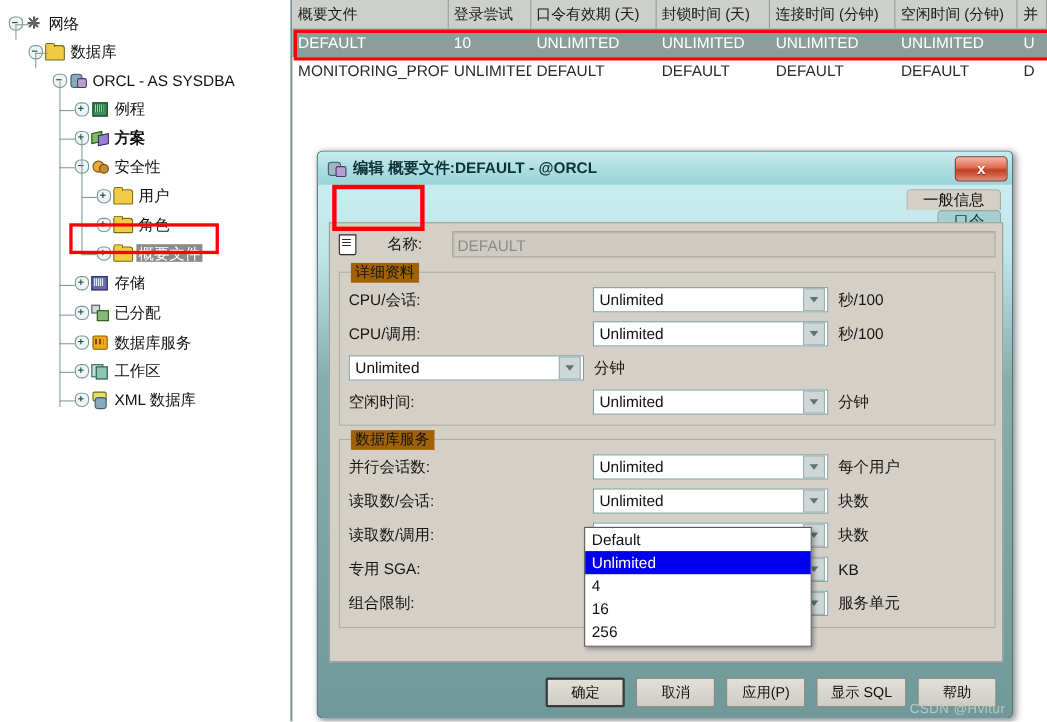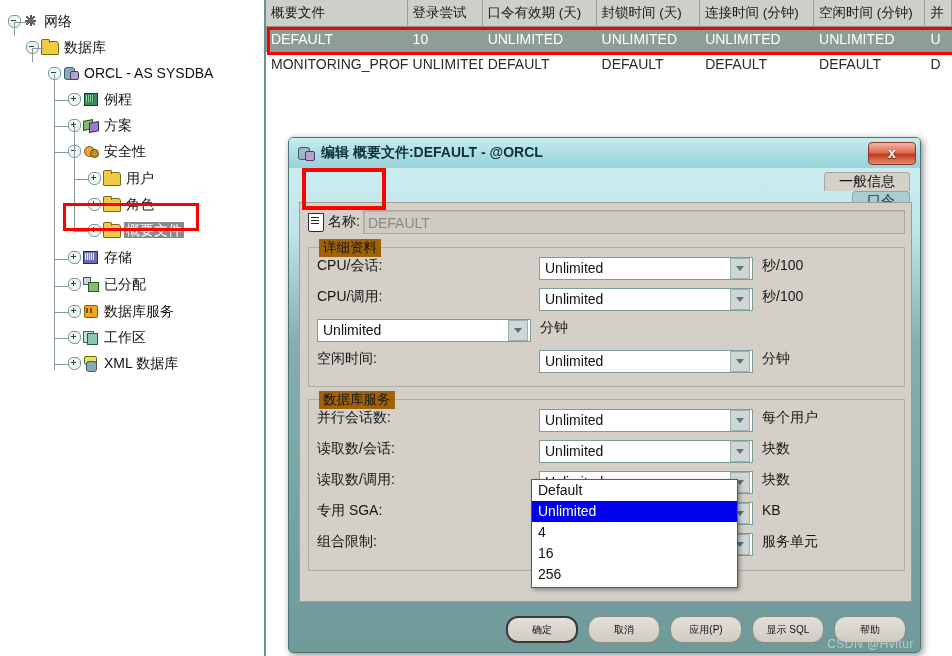--- a/index.html
+++ b/index.html
@@ -109,40 +109,40 @@
     font-size:14px;border:1px solid #87a8a8;border-bottom:none;border-radius:4px 4px 0 0;
     margin-right:2px;box-sizing:border-box;white-space:nowrap;
   }
   .tab.active{background:#d4d0c8;color:#101010;height:30px;border-color:#a8a8a0;position:relative;z-index:3;}
   .tab.inactive{background:#a7ced0;color:#11333a;}
   .redbox-tab{position:absolute;left:3px;top:-4px;width:84px;height:42px;border:4px solid #fe0000;box-sizing:border-box;z-index:5;pointer-events:none;}
   .panel{
     position:absolute;left:0;top:30px;width:613px;height:400px;
     background:#d4d0c8;border:1px solid #9e9e96;box-sizing:border-box;
   }
-  .name-row{display:flex;align-items:center;height:26px;margin:6px 6px 0 6px;}
+  .name-row{display:flex;align-items:center;height:26px;margin:6px 6px 0 6px;gap:24px;}
   .doc-icon{width:20px;height:20px;position:relative;margin-right:2px;flex:0 0 auto;}
   .doc-icon:before{content:"";position:absolute;left:2px;top:1px;width:14px;height:17px;background:#ffffff;border:1.5px solid #2a2a2a;border-radius:0 0 2px 2px;}
   .doc-icon:after{content:"";position:absolute;left:5px;top:5px;width:8px;height:7px;
      background:repeating-linear-gradient(180deg,#2a2a2a 0 1px,transparent 1px 3px);}
   .name-lbl{font-size:14px;color:#151515;margin-right:3px;white-space:nowrap;}
   .name-input{
     flex:1;height:24px;background:#cfcbc3;border:1px solid #a9a9a1;
     box-shadow:inset 1px 1px 0 #b9b5ad;
     font-size:14px;color:#8a8a8a;line-height:24px;padding-left:4px;box-sizing:border-box;overflow:hidden;
   }
   .group{
     position:absolute;left:8px;width:597px;
     border:1px solid #aeaea6;box-sizing:border-box;
   }
   .group-title{
     position:absolute;left:10px;top:-9px;background:#a16207;padding:0 4px;
     font-size:13.5px;color:#151515;white-space:nowrap;
   }
-  .frow{display:flex;align-items:flex-start;height:31px;padding-left:8px;}
+  .frow{display:flex;align-items:center;height:31px;padding-left:8px;}
   .flabel{width:222px;font-size:14px;color:#151515;white-space:nowrap;}
   .combo{
     width:214px;height:23px;background:#ffffff;border:1px solid #7f9d9d;
     display:flex;align-items:center;box-sizing:border-box;position:relative;
   }
   .combo-val{flex:1;font-size:14px;color:#101010;padding-left:5px;line-height:21px;white-space:nowrap;overflow:hidden;}
   .combo-arrow{
     width:18px;height:19px;margin-right:2px;flex:0 0 auto;
     background:#cfd6d6;border:1px solid #9bb0b0;display:flex;align-items:center;justify-content:center;
   }
@@ -156,23 +156,23 @@
     position:absolute;left:531px;top:479px;width:205px;height:107px;background:#ffffff;
     border:1px solid #5a5a5a;box-shadow:2px 2px 4px rgba(0,0,0,.35);z-index:20;
   }
   .dd-item{height:21px;line-height:21px;font-size:14px;color:#101010;padding-left:6px;white-space:nowrap;}
   .dd-item.sel{background:#0000ee;color:#ffffff;}
 
   .dlg-buttons{position:absolute;left:0;bottom:9px;width:633px;display:flex;justify-content:flex-end;padding-right:16px;box-sizing:border-box;}
   .btn{
     height:27px;min-width:72px;padding:0 12px;margin-left:10px;
     background:linear-gradient(180deg,#e3e0da 0%,#cfccc4 100%);
-    border:1px solid #8d8d85;border-radius:12px;
+    border:1px solid #8d8d85;border-radius:2px;
     display:flex;align-items:center;justify-content:center;
-    font-size:10px;color:#101010;white-space:nowrap;box-sizing:border-box;
+    font-size:13px;color:#101010;white-space:nowrap;box-sizing:border-box;
   }
   .btn.default{border:2px solid #3a3a3a;}
   .watermark{
     position:absolute;right:6px;bottom:1px;font-size:12px;color:#b9c9c9;
     letter-spacing:.5px;white-space:nowrap;
   }
   .redbox-tree{position:absolute;left:63px;top:203px;width:136px;height:28px;border:3px solid #fe0000;box-sizing:border-box;pointer-events:none;z-index:9;}
 </style>
 </head>
 <body>
@@ -194,21 +194,21 @@
         <div class="tnode" style="left: 48px; top: 58px;">
           <span class="exp"></span>
           <span class="ic ic-db"></span>
           <span class="tlabel">ORCL - AS SYSDBA</span>
         </div>
         <div class="tnode" style="left: 68px; top: 84px;">
           <span class="exp plus"></span>
           <span class="ic ic-inst"></span>
           <span class="tlabel">例程</span>
         </div>
-        <div class="tnode" style="left: 68px; top: 110px;">
+        <div class="tnode" style="left: 68px; top: 110px; font-weight: bold;">
           <span class="exp plus"></span>
           <span class="ic ic-scheme"></span>
           <span class="tlabel">方案</span>
         </div>
         <div class="tnode" style="left: 68px; top: 136px;">
           <span class="exp"></span>
           <span class="ic ic-sec"></span>
           <span class="tlabel">安全性</span>
         </div>
         <div class="tnode" style="left: 88px; top: 163px;">

